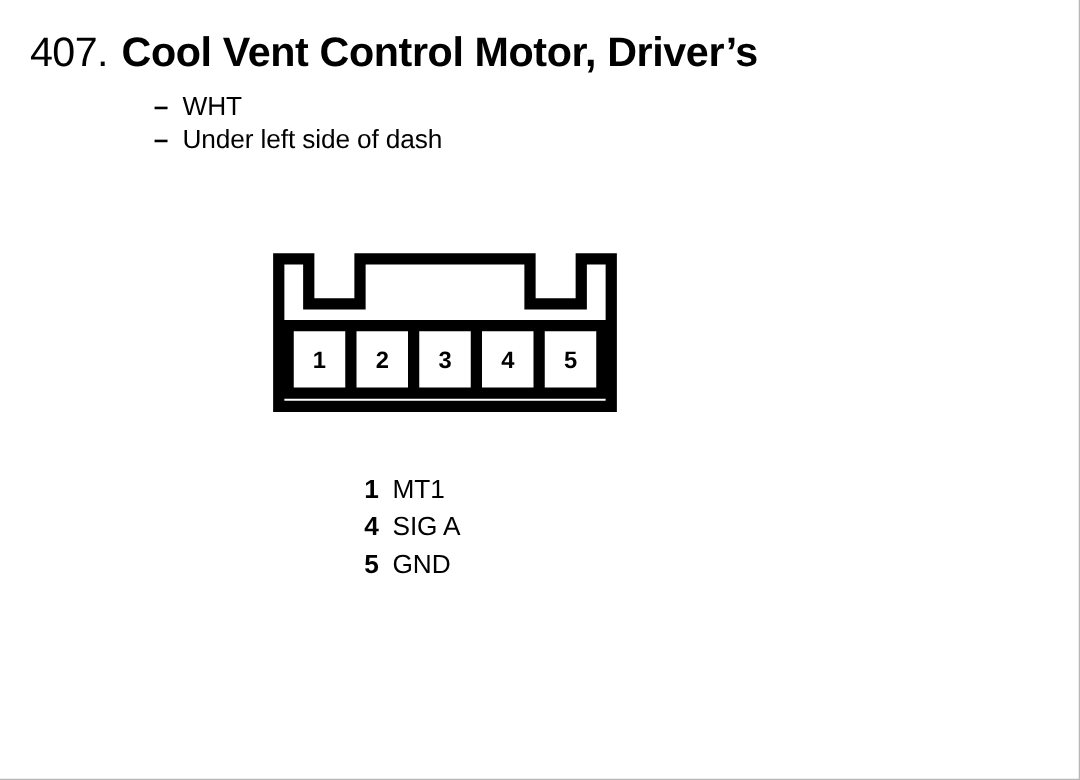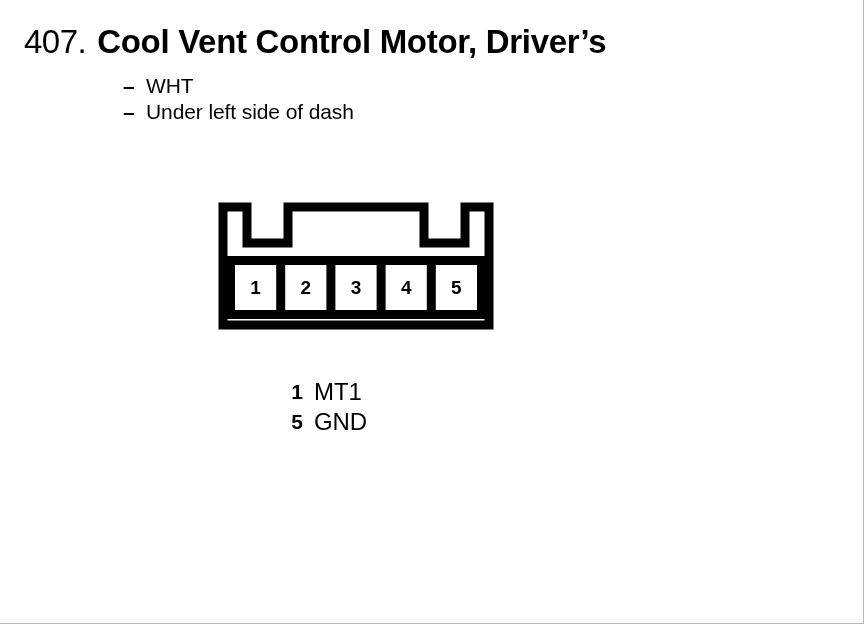--- a/index.html
+++ b/index.html
@@ -114,21 +114,21 @@
     width: 22px;
     text-align: right;
     font-size: 21px;
     font-weight: bold;
     line-height: 30px;
     vertical-align: top;
   }
   .legend-label {
     display: inline-block;
     margin-left: 11px;
-    font-size: 24px;
+    font-size: 21px;
     font-weight: normal;
     line-height: 30px;
     vertical-align: top;
     letter-spacing: -0.1px;
   }
 </style>
 </head>
 <body>
 
 <div id="page">
@@ -190,20 +190,23 @@
   </div>
 
   <div id="pin-legend">
 
     <div class="legend-row">
       <span class="legend-num">1</span><span class="legend-label">MT1</span>
     </div>
 
 
 
+    <div class="legend-row">
+      <span class="legend-num">4</span><span class="legend-label">SIG A</span>
+    </div>
 
     <div class="legend-row">
       <span class="legend-num">5</span><span class="legend-label">GND</span>
     </div>
 
   </div>
 
 </div>
 
 </body></html>

